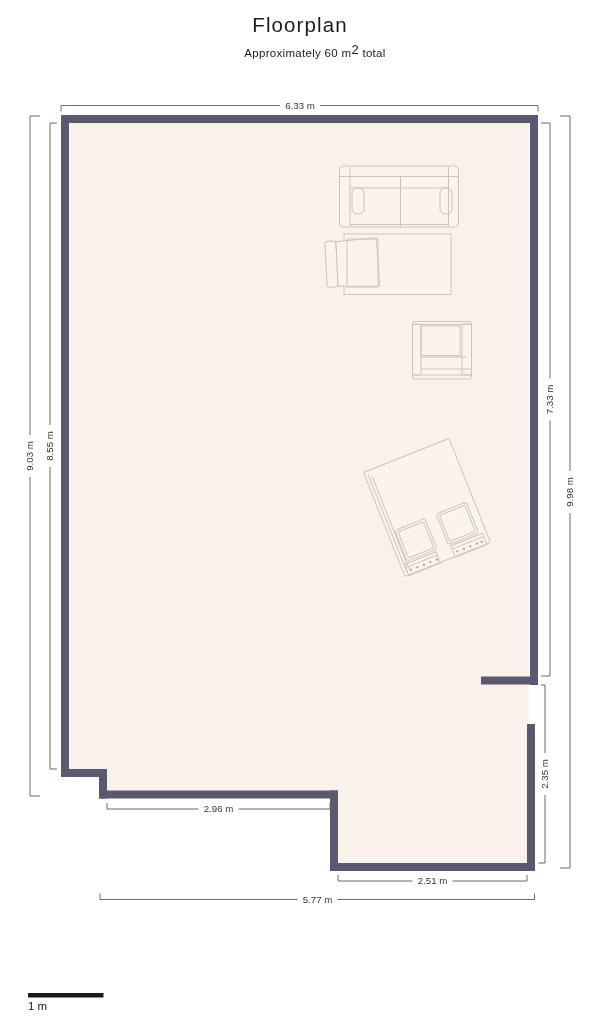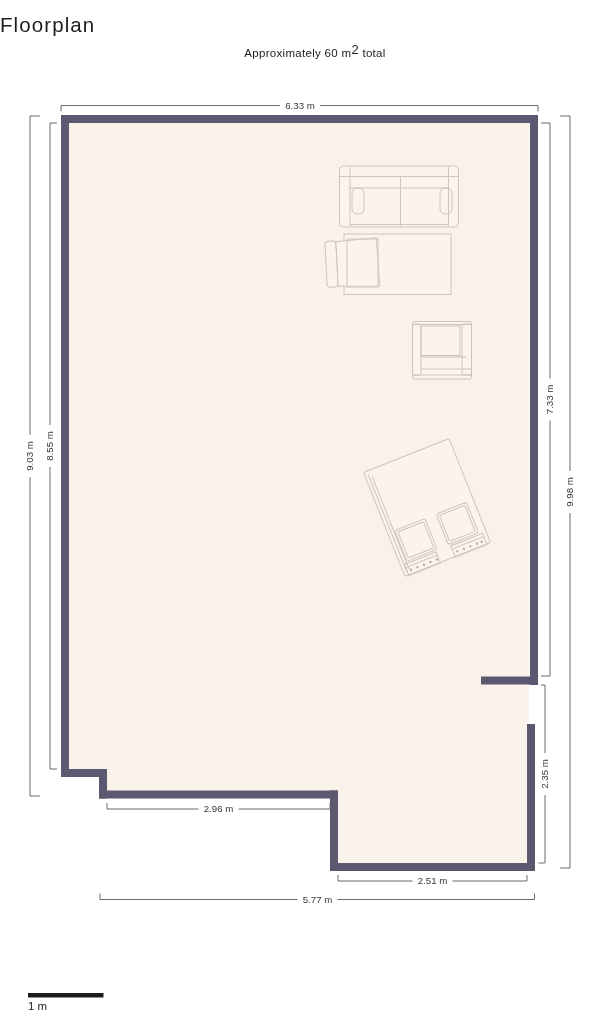--- a/index.html
+++ b/index.html
@@ -1,17 +1,17 @@
 <!DOCTYPE html>
 <html><head>
 <meta charset="utf-8">
 <style>
   html,body{margin:0;padding:0;background:#ffffff;}
   body{width:600px;height:1025px;position:relative;font-family:"Liberation Sans",sans-serif;}
-  .title{position:absolute;top:15px;left:0;width:600px;text-align:left;font-size:20.5px;line-height:20px;color:#1c1c1c;letter-spacing:1.1px;}
+  .title{position:absolute;top:15px;left:0;width:600px;text-align:center;font-size:20.5px;line-height:20px;color:#1c1c1c;letter-spacing:1.1px;}
   .subtitle{position:absolute;top:44px;left:15px;width:600px;text-align:center;font-size:11.5px;line-height:12px;color:#1c1c1c;letter-spacing:0.3px;}
   .subtitle .sup{font-size:13px;vertical-align:3px;}
   svg{position:absolute;top:0;left:0;}
   .dim{stroke:#6b6b6b;stroke-width:1;fill:none;}
   .dimtxt{fill:#363636;font-size:9.7px;font-family:"Liberation Sans",sans-serif;}
   .furn{stroke:#ccc5be;stroke-width:1;fill:#fbf4ee;}
   .furnl{stroke:#ccc5be;stroke-width:1;fill:none;}
 </style>
 </head>
 <body>

